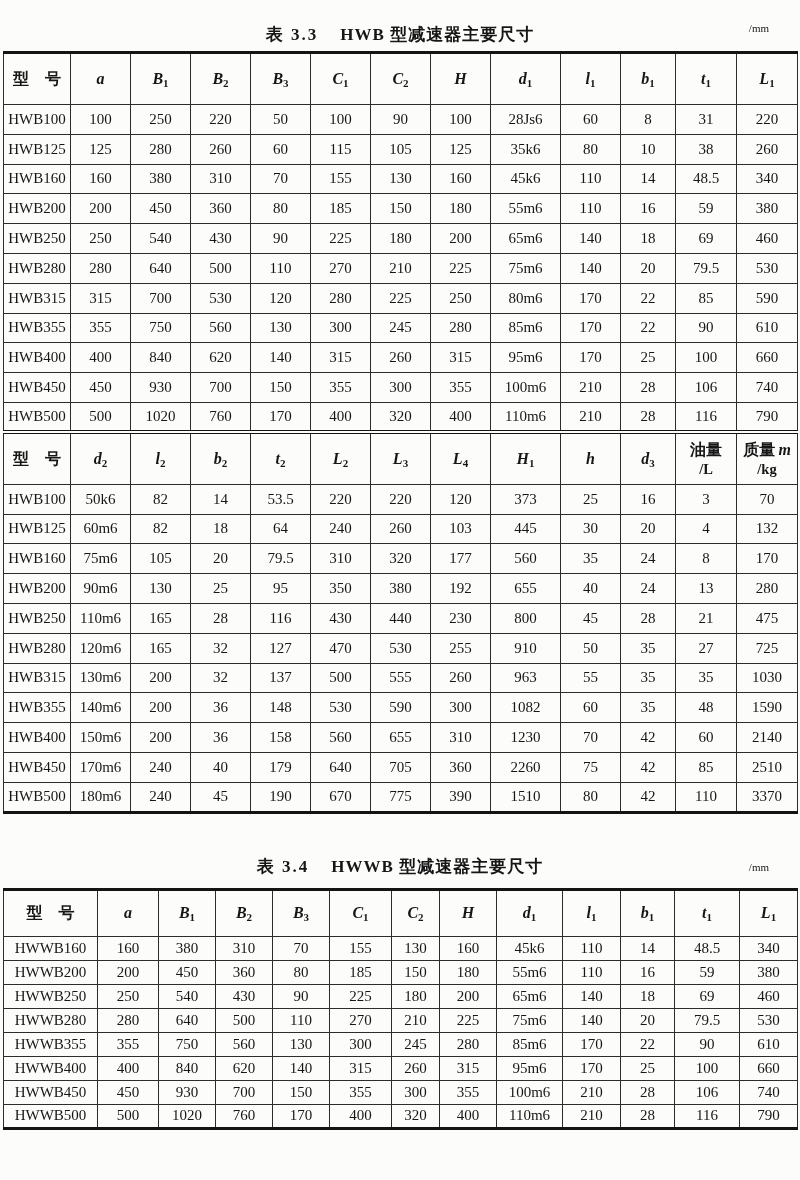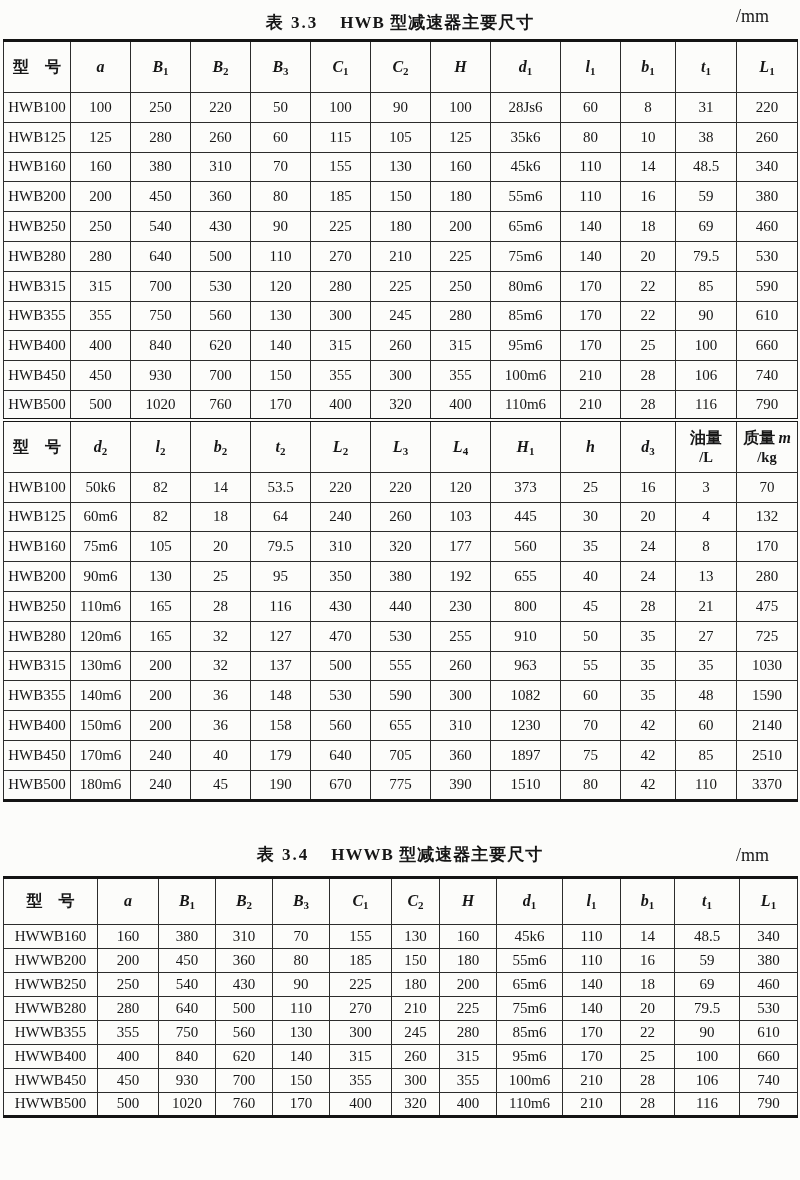--- a/index.html
+++ b/index.html
@@ -9,40 +9,40 @@
   }
   .page {
     position: relative;
     width: 800px;
     height: 1180px;
     background: #fcfcfa;
     color: #161616;
     font-family: "Liberation Serif", "DejaVu Serif", serif;
     overflow: hidden;
     box-sizing: border-box;
-    padding: 4px 3px;
+    padding: 16px 3px;
   }
   
   .caption {
     position: relative;
     text-align: center;
     height: 24px;
     line-height: 24px;
     font-weight: bold;
     font-size: 17px;
     white-space: nowrap;
   }
   .caption .cap-no { letter-spacing: 2px; }
   .caption .cap-title { margin-left: 22px; letter-spacing: 1px; }
   .caption .cap-unit {
     position: absolute;
     right: 28px;
     top: 0;
     font-weight: normal;
-    font-size: 18px;
+    font-size: 11px;
     letter-spacing: 0;
   }
   .caption1 { padding-top: 7px; margin-bottom: 4px; }
   .caption2 { margin-top: 41px; margin-bottom: 9px; }
 
   
   table.dims {
     width: 794px;
     table-layout: fixed;
     border-collapse: collapse;
@@ -446,21 +446,21 @@
         </tr>
         <tr>
           <td>HWB450</td>
           <td>170m6</td>
           <td>240</td>
           <td>40</td>
           <td>179</td>
           <td>640</td>
           <td>705</td>
           <td>360</td>
-          <td>1897</td>
+          <td>2260</td>
           <td>75</td>
           <td>42</td>
           <td>85</td>
           <td>2510</td>
         </tr>
         <tr>
           <td>HWB500</td>
           <td>180m6</td>
           <td>240</td>
           <td>45</td>

